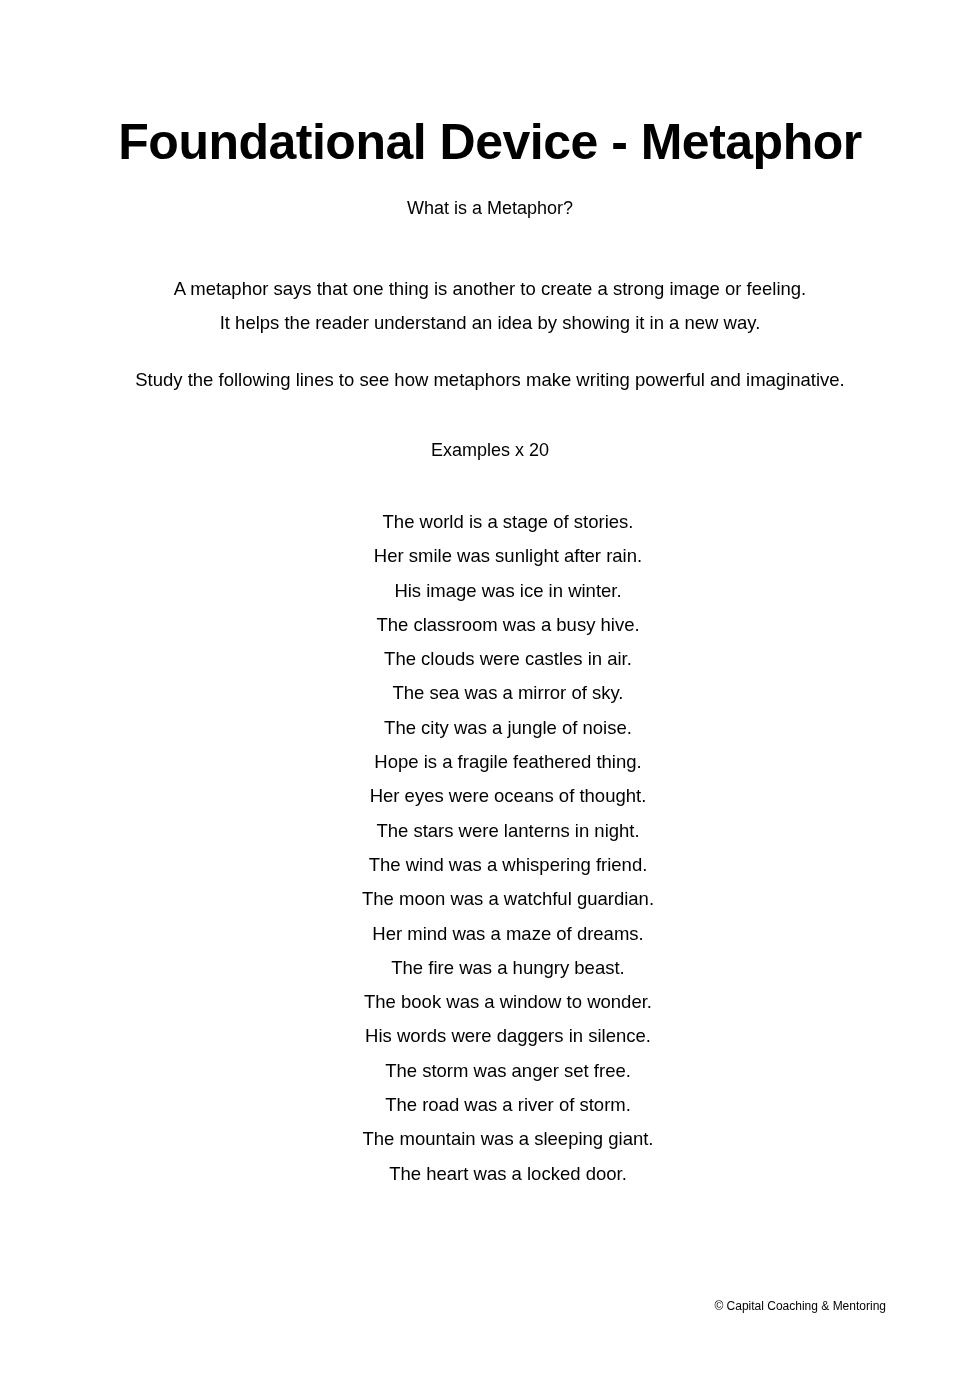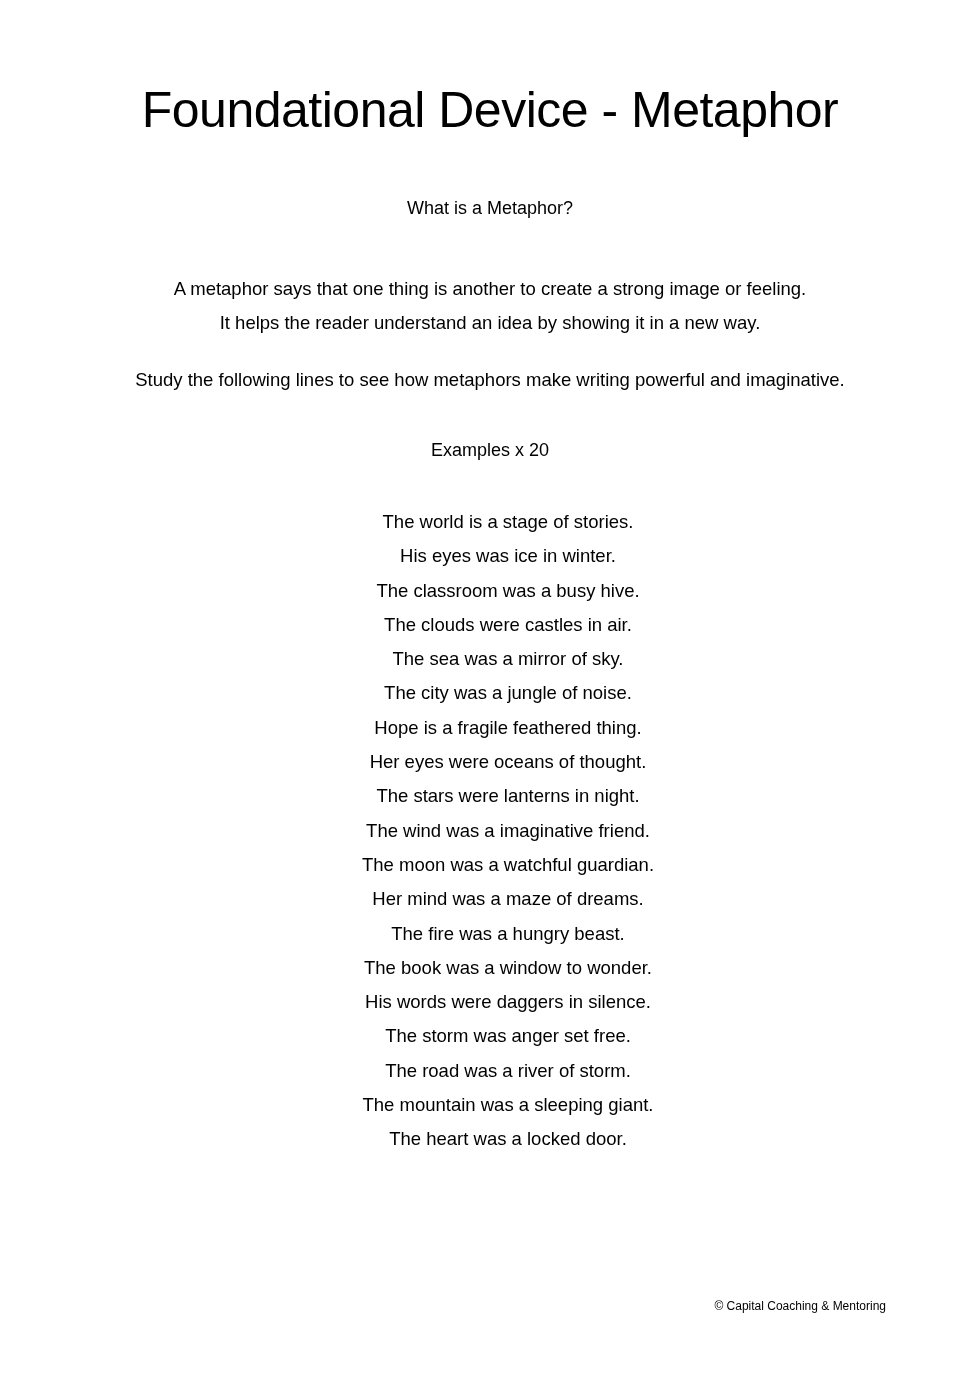--- a/index.html
+++ b/index.html
@@ -17,24 +17,24 @@
     }
     .page {
       position: absolute;
       left: 0; top: 0;
       width: 980px;
       height: 1387px;
     }
     .title {
       position: absolute;
       left: 0; right: 0;
-      top: 80px;
+      top: 112px;
       text-align: center;
       font-size: 50px;
-      font-weight: normal;
+      font-weight: bold;
       letter-spacing: -0.5px;
       line-height: 60px;
       margin: 0;
     }
     .subhead {
       position: absolute;
       left: 0; right: 0;
       text-align: center;
       font-size: 18px;
       font-weight: normal;
@@ -97,29 +97,30 @@
     <div>A metaphor says that one thing is another to create a strong image or feeling.</div>
     <div>It helps the reader understand an idea by showing it in a new way.</div>
   </div>
 
   <p class="study">Study the following lines to see how metaphors make writing powerful and imaginative.</p>
 
   <h2 class="subhead examples">Examples x 20</h2>
 
   <ul class="examples-list">
     <li>The world is a stage of stories.</li>
-    <li>His eyes was ice in winter.</li>
+    <li>Her smile was sunlight after rain.</li>
+    <li>His image was ice in winter.</li>
     <li>The classroom was a busy hive.</li>
     <li>The clouds were castles in air.</li>
     <li>The sea was a mirror of sky.</li>
     <li>The city was a jungle of noise.</li>
     <li>Hope is a fragile feathered thing.</li>
     <li>Her eyes were oceans of thought.</li>
     <li>The stars were lanterns in night.</li>
-    <li>The wind was a imaginative friend.</li>
+    <li>The wind was a whispering friend.</li>
     <li>The moon was a watchful guardian.</li>
     <li>Her mind was a maze of dreams.</li>
     <li>The fire was a hungry beast.</li>
     <li>The book was a window to wonder.</li>
     <li>His words were daggers in silence.</li>
     <li>The storm was anger set free.</li>
     <li>The road was a river of storm.</li>
     <li>The mountain was a sleeping giant.</li>
     <li>The heart was a locked door.</li>
   </ul>

